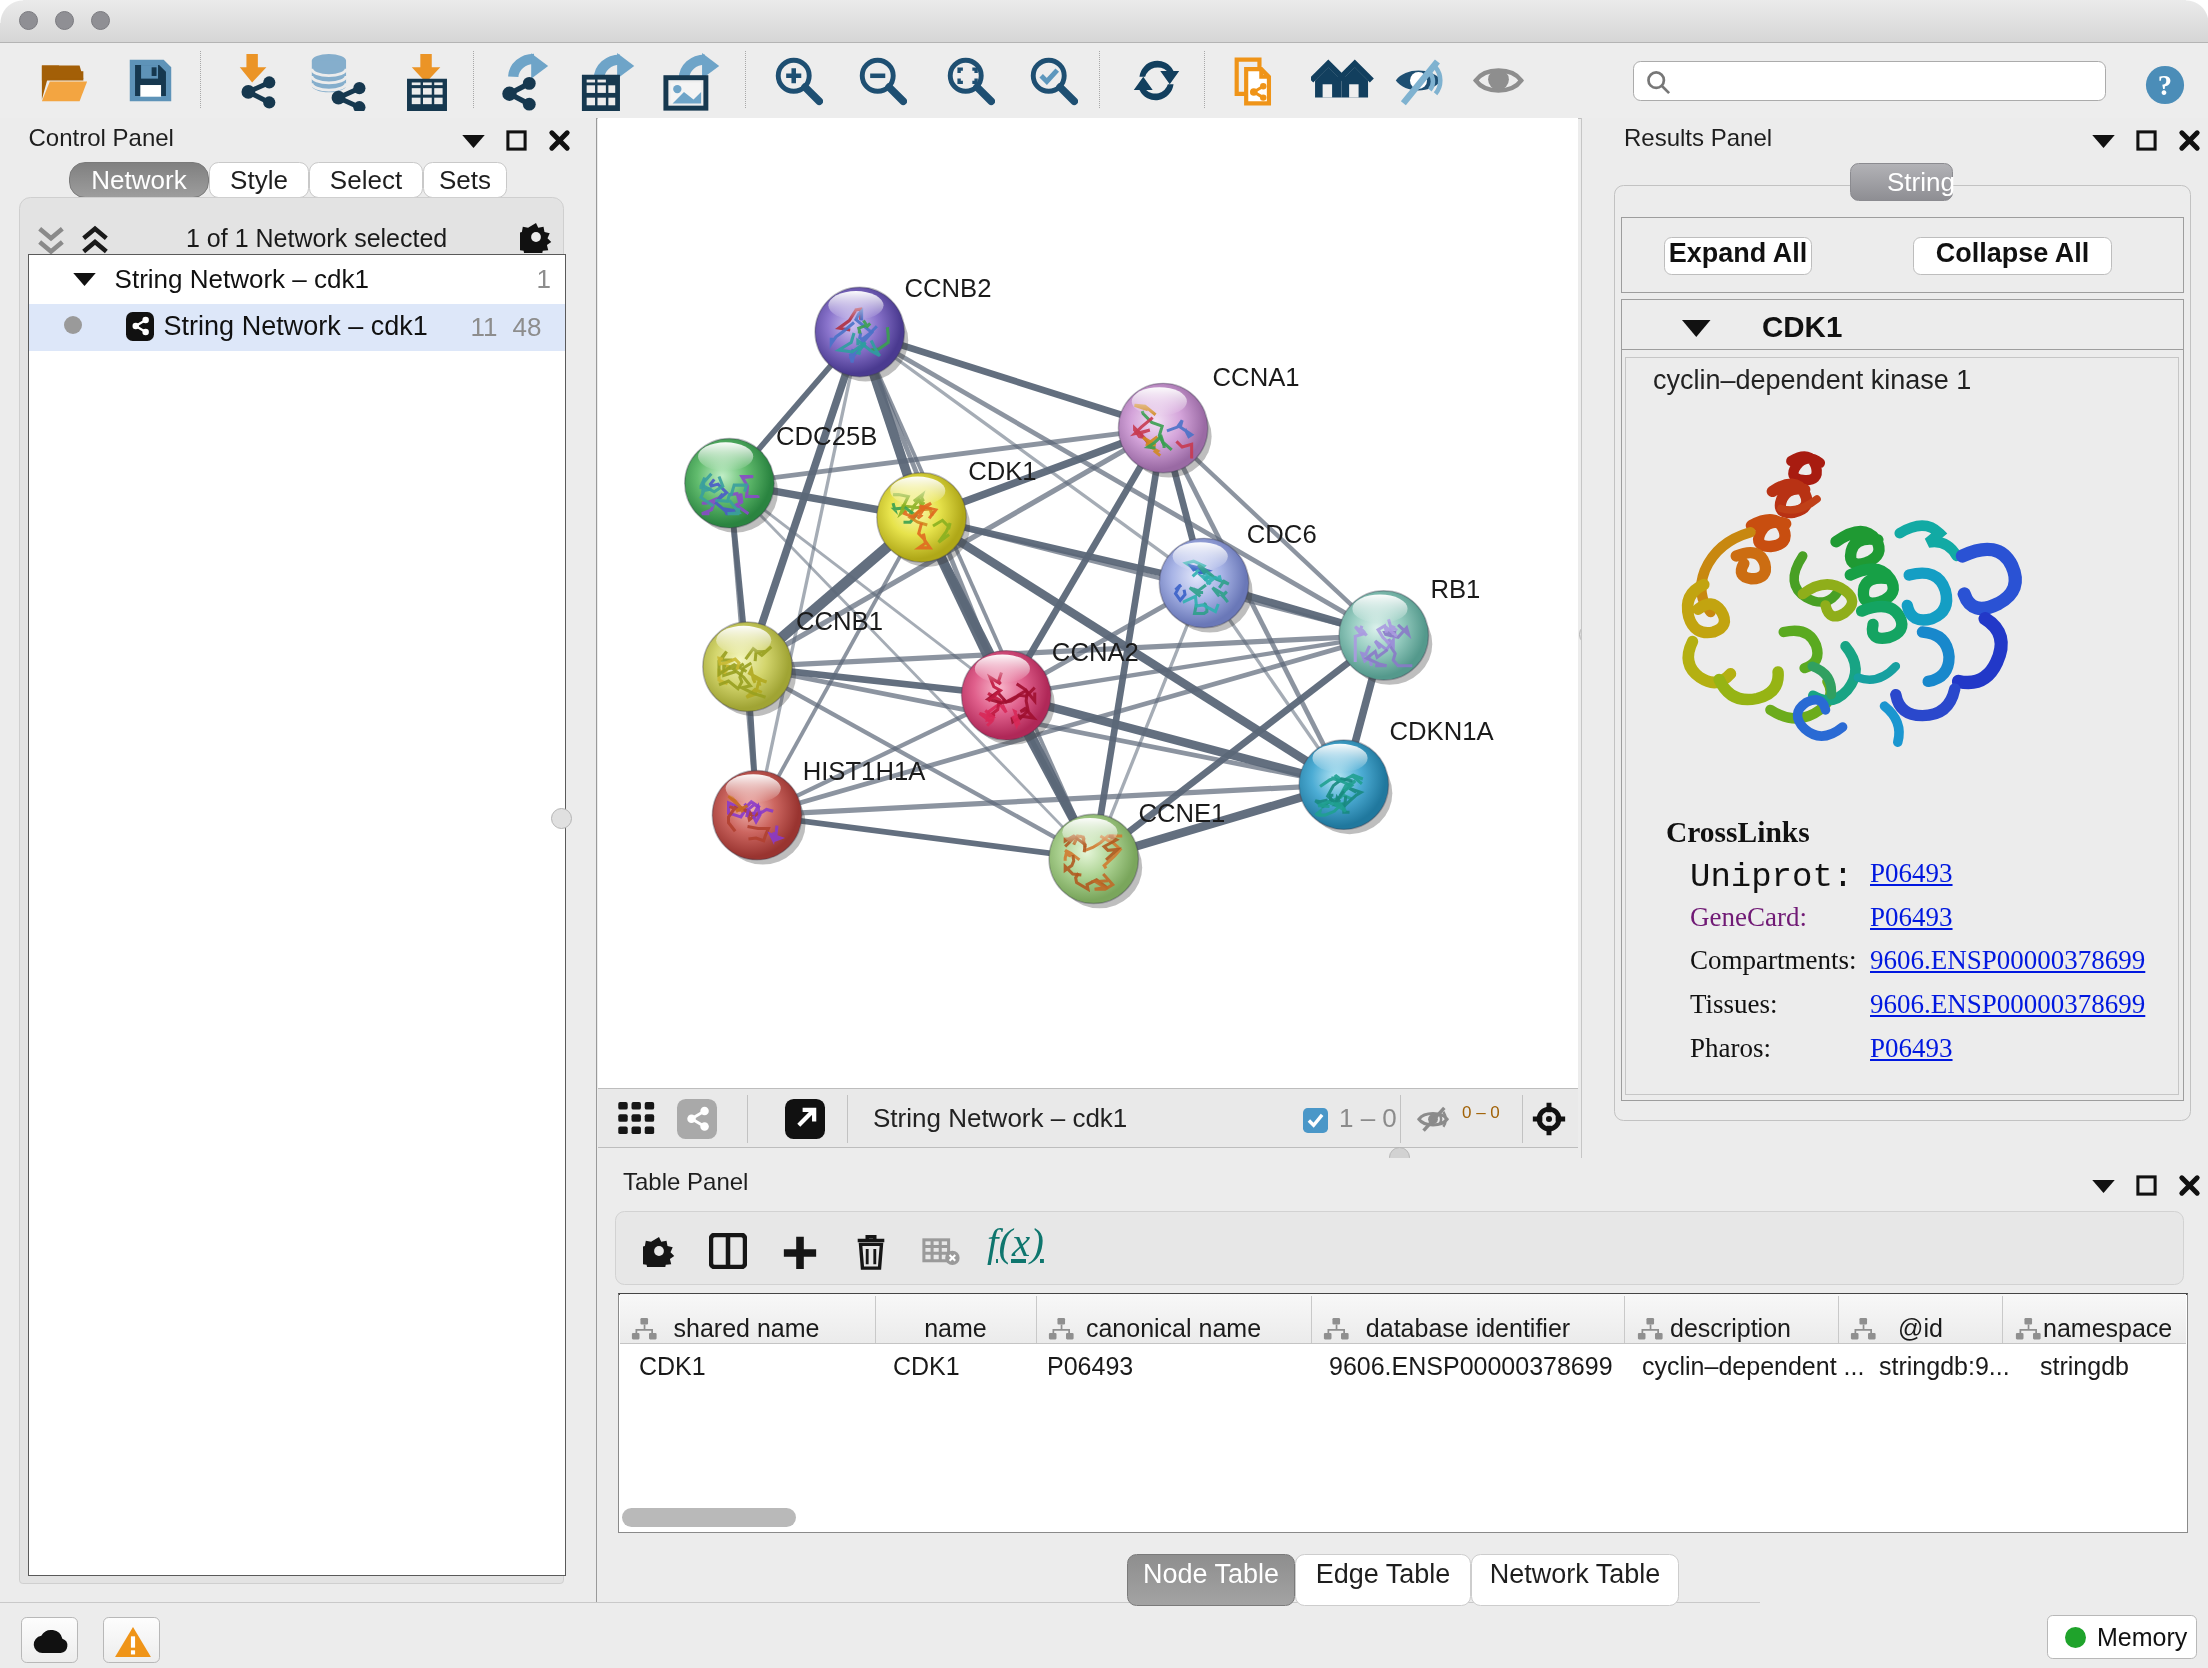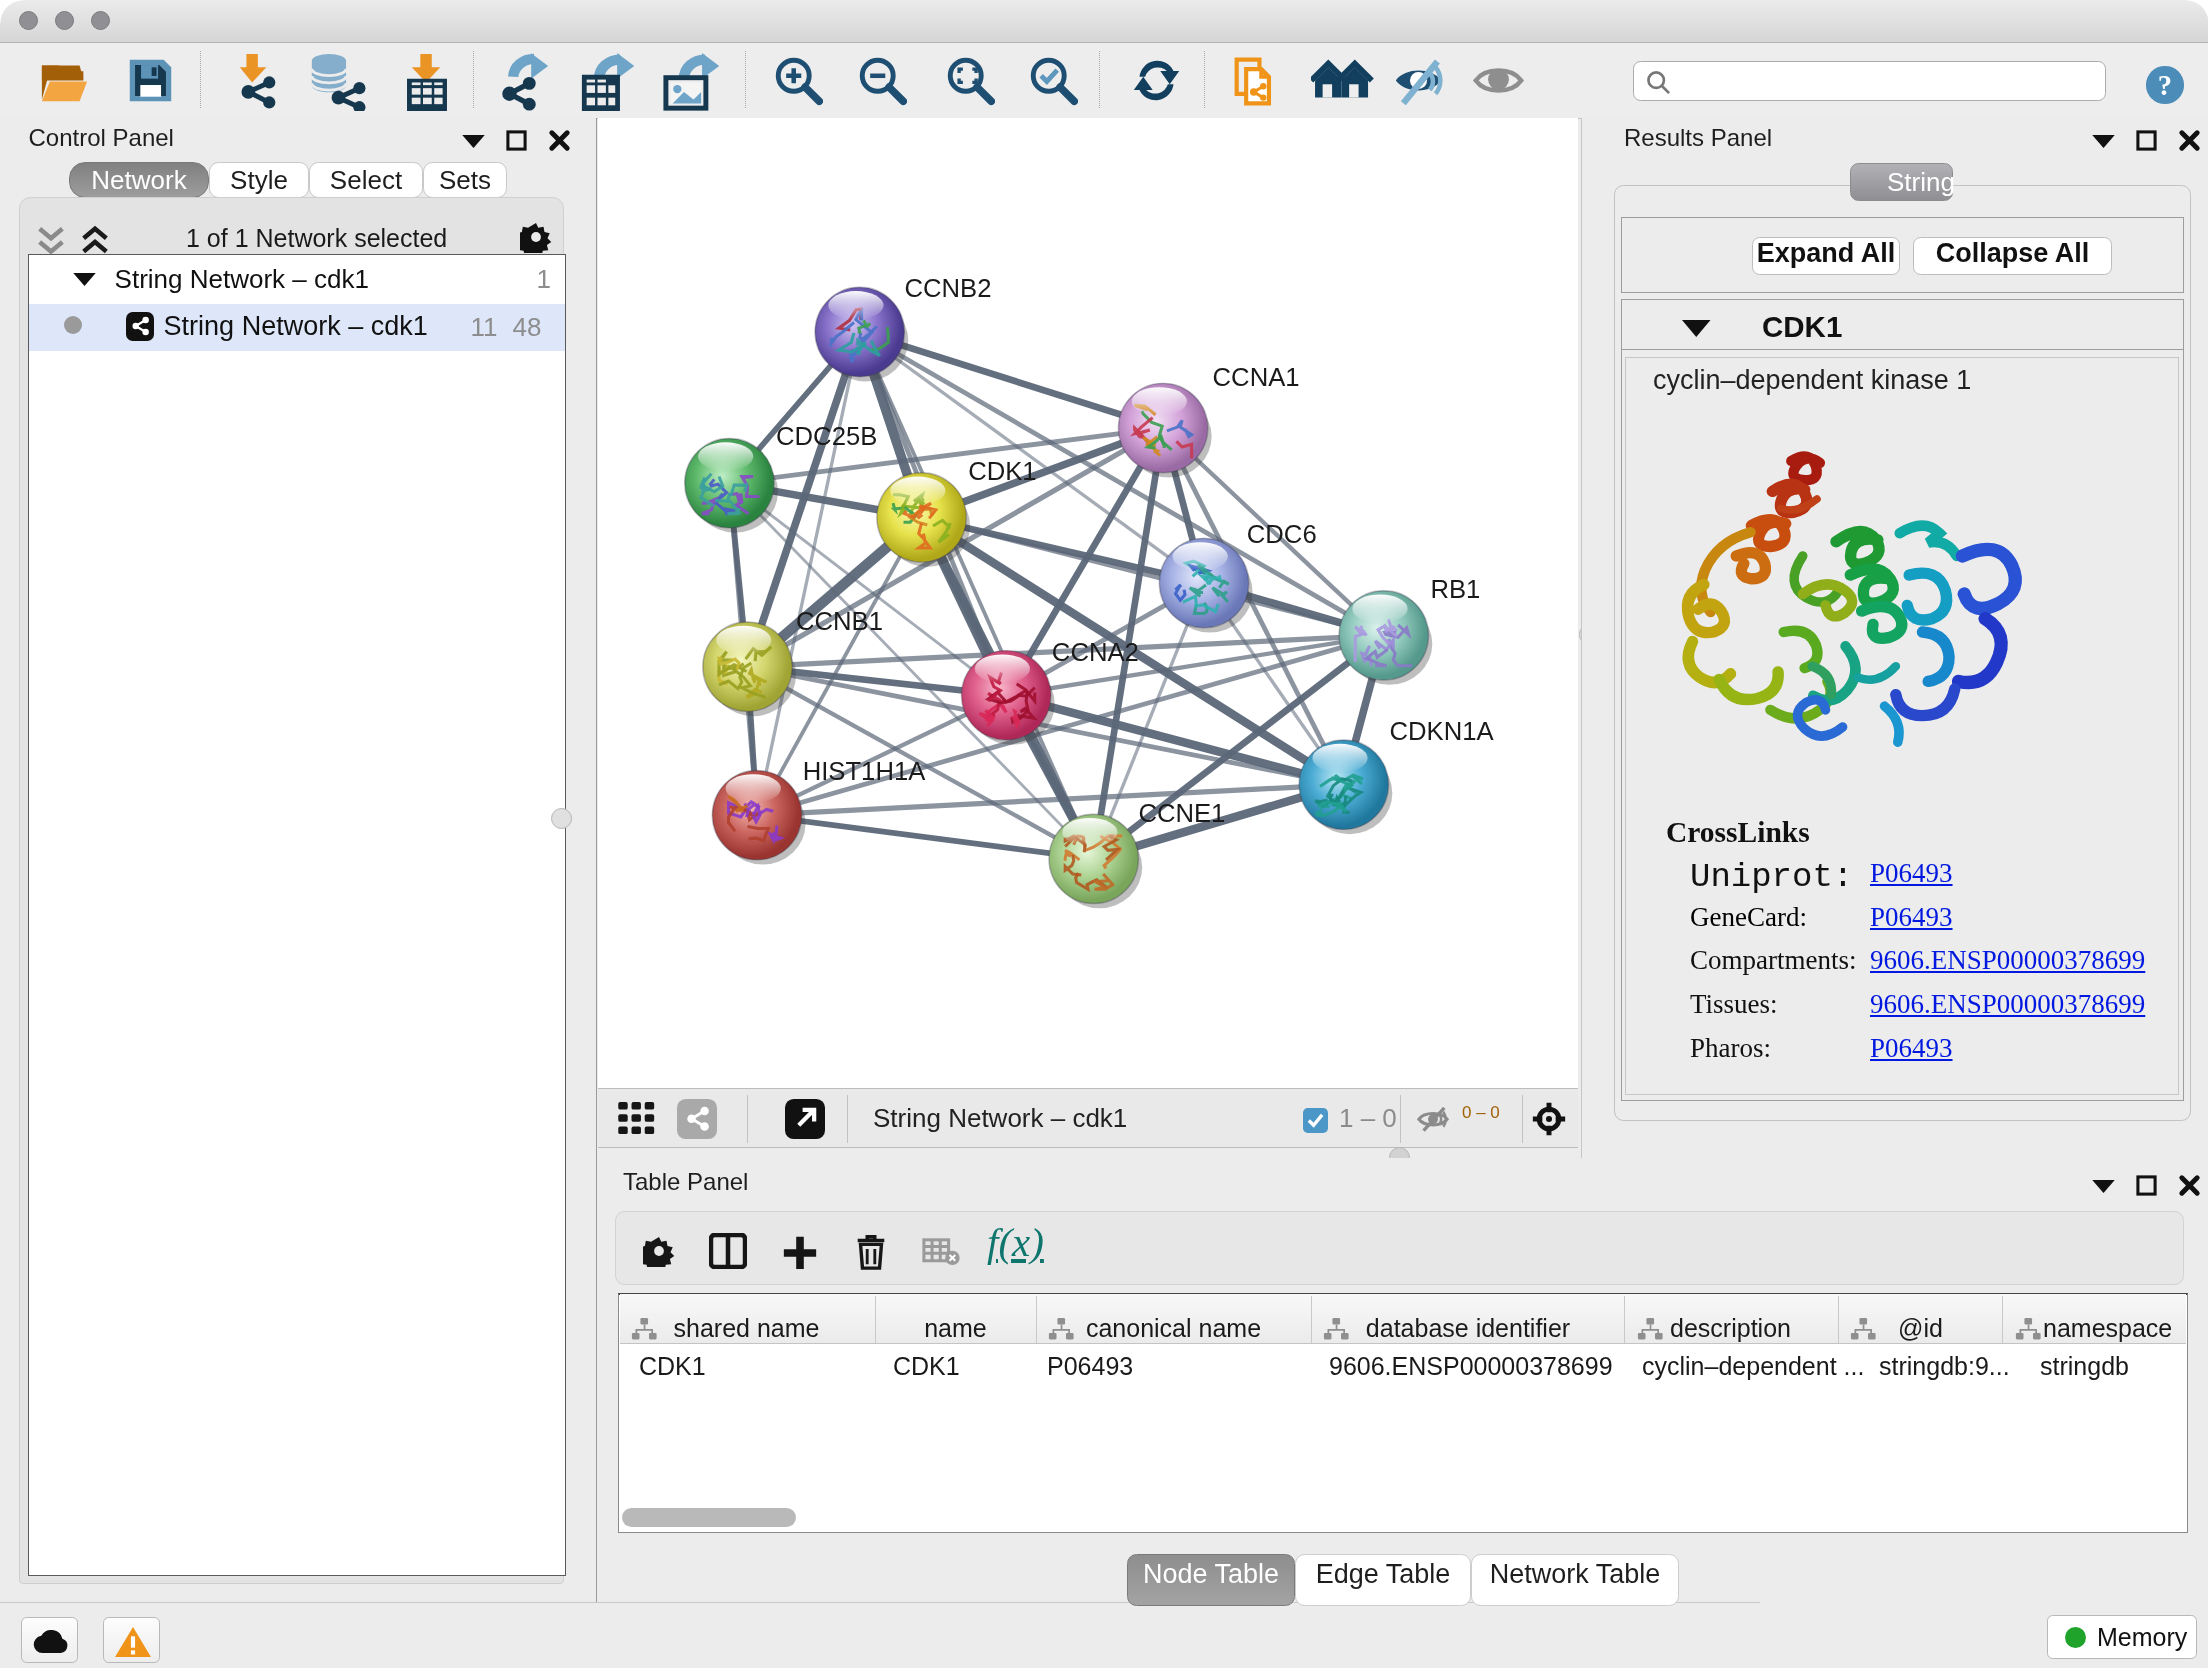--- a/index.html
+++ b/index.html
@@ -654,21 +654,21 @@
   <svg width="21" height="21" viewBox="0 0 11 11">
       <rect x="1" y="1" width="9" height="9" fill="none" stroke="#111" stroke-width="1.6"></rect>
     </svg>
   <svg width="23" height="23" viewBox="0 0 12 12">
       <path d="M2 2 L10 10 M10 2 L2 10" stroke="#111" stroke-width="2.6" stroke-linecap="round"></path>
     </svg>
 </div>
 <div id="rpbox"></div>
 <div id="stringtab">String</div>
 <div id="rpbox1"></div>
-<div class="rbtn" style="left:1752px;width:148px;">Expand All</div>
+<div class="rbtn" style="left:1664px;width:148px;">Expand All</div>
 <div class="rbtn" style="left:1913px;width:199px;">Collapse All</div>
 <div id="rpbox2"></div>
 <div class="abs" style="left:1622px;top:300px;width:561px;height:49px;border-bottom:1px solid #9d9d9d;background:#ececec;"></div>
 <div class="abs" style="left:1625px;top:357px;width:554px;height:738px;border:1px solid #c6c6c6;box-sizing:border-box;"></div>
 <svg class="abs" style="left:1682px;top:318px" width="28.5" height="19" viewBox="0 0 15 10">
     <path d="M0 1 h15 L7.5 10z" fill="#111"></path>
   </svg>
 <div class="abs" style="left:1762px;top:310px;font-size:29.5px;font-weight:bold;color:#111;">CDK1</div>
 <div class="abs" style="left:1653px;top:365px;font-size:27px;color:#222;">cyclin–dependent kinase 1</div>
 <svg class="abs" style="left:1660px;top:442px" width="371" height="323" viewBox="0 0 390 340">
@@ -698,21 +698,21 @@
   <path d="M165 60 q-20 16 -38 10" stroke="#c04018" stroke-width="8"></path>
   <path d="M248 236 q-18 20 -40 12" stroke="#16a0a0" stroke-width="9"></path>
   <path d="M150 160 q24 -18 44 -4 q16 12 0 24 q-16 10 -20 -8" stroke="#8fae1a" stroke-width="11"></path>
   <path d="M130 200 q26 -6 34 14 q6 18 -12 24" stroke="#5aaa20" stroke-width="11"></path>
   <path d="M160 236 q22 8 20 30" stroke="#30a060" stroke-width="10"></path>
  </g>
 </svg>
 <div class="abs" style="left:1666px;top:816px;font-family:'Liberation Serif',serif;font-size:29.5px;font-weight:bold;color:#111;">CrossLinks</div>
 <div class="abs" style="left:1690px;top:858px;font-family:Liberation Mono, monospace;font-size:34px;color:#111;">Uniprot:</div>
 <div class="abs" style="left:1870px;top:858px;font-family:'Liberation Serif',serif;font-size:27px;color:#0018e0;text-decoration:underline;">P06493</div>
-<div class="abs" style="left:1690px;top:902px;font-family:'Liberation Serif',serif;font-size:27px;color:#000000;">GeneCard:</div>
+<div class="abs" style="left:1690px;top:902px;font-family:'Liberation Serif',serif;font-size:27px;color:#701a75;">GeneCard:</div>
 <div class="abs" style="left:1870px;top:902px;font-family:'Liberation Serif',serif;font-size:27px;color:#0018e0;text-decoration:underline;">P06493</div>
 <div class="abs" style="left:1690px;top:945px;font-family:'Liberation Serif',serif;font-size:27px;color:#111;">Compartments:</div>
 <div class="abs" style="left:1870px;top:945px;font-family:'Liberation Serif',serif;font-size:27px;color:#0018e0;text-decoration:underline;">9606.ENSP00000378699</div>
 <div class="abs" style="left:1690px;top:989px;font-family:'Liberation Serif',serif;font-size:27px;color:#111;">Tissues:</div>
 <div class="abs" style="left:1870px;top:989px;font-family:'Liberation Serif',serif;font-size:27px;color:#0018e0;text-decoration:underline;">9606.ENSP00000378699</div>
 <div class="abs" style="left:1690px;top:1033px;font-family:'Liberation Serif',serif;font-size:27px;color:#111;">Pharos:</div>
 <div class="abs" style="left:1870px;top:1033px;font-family:'Liberation Serif',serif;font-size:27px;color:#0018e0;text-decoration:underline;">P06493</div>
 
 <div class="abs" id="tablepanel"></div>
 <div class="abs ptitle" style="left:623px;top:1168px">Table Panel</div>

